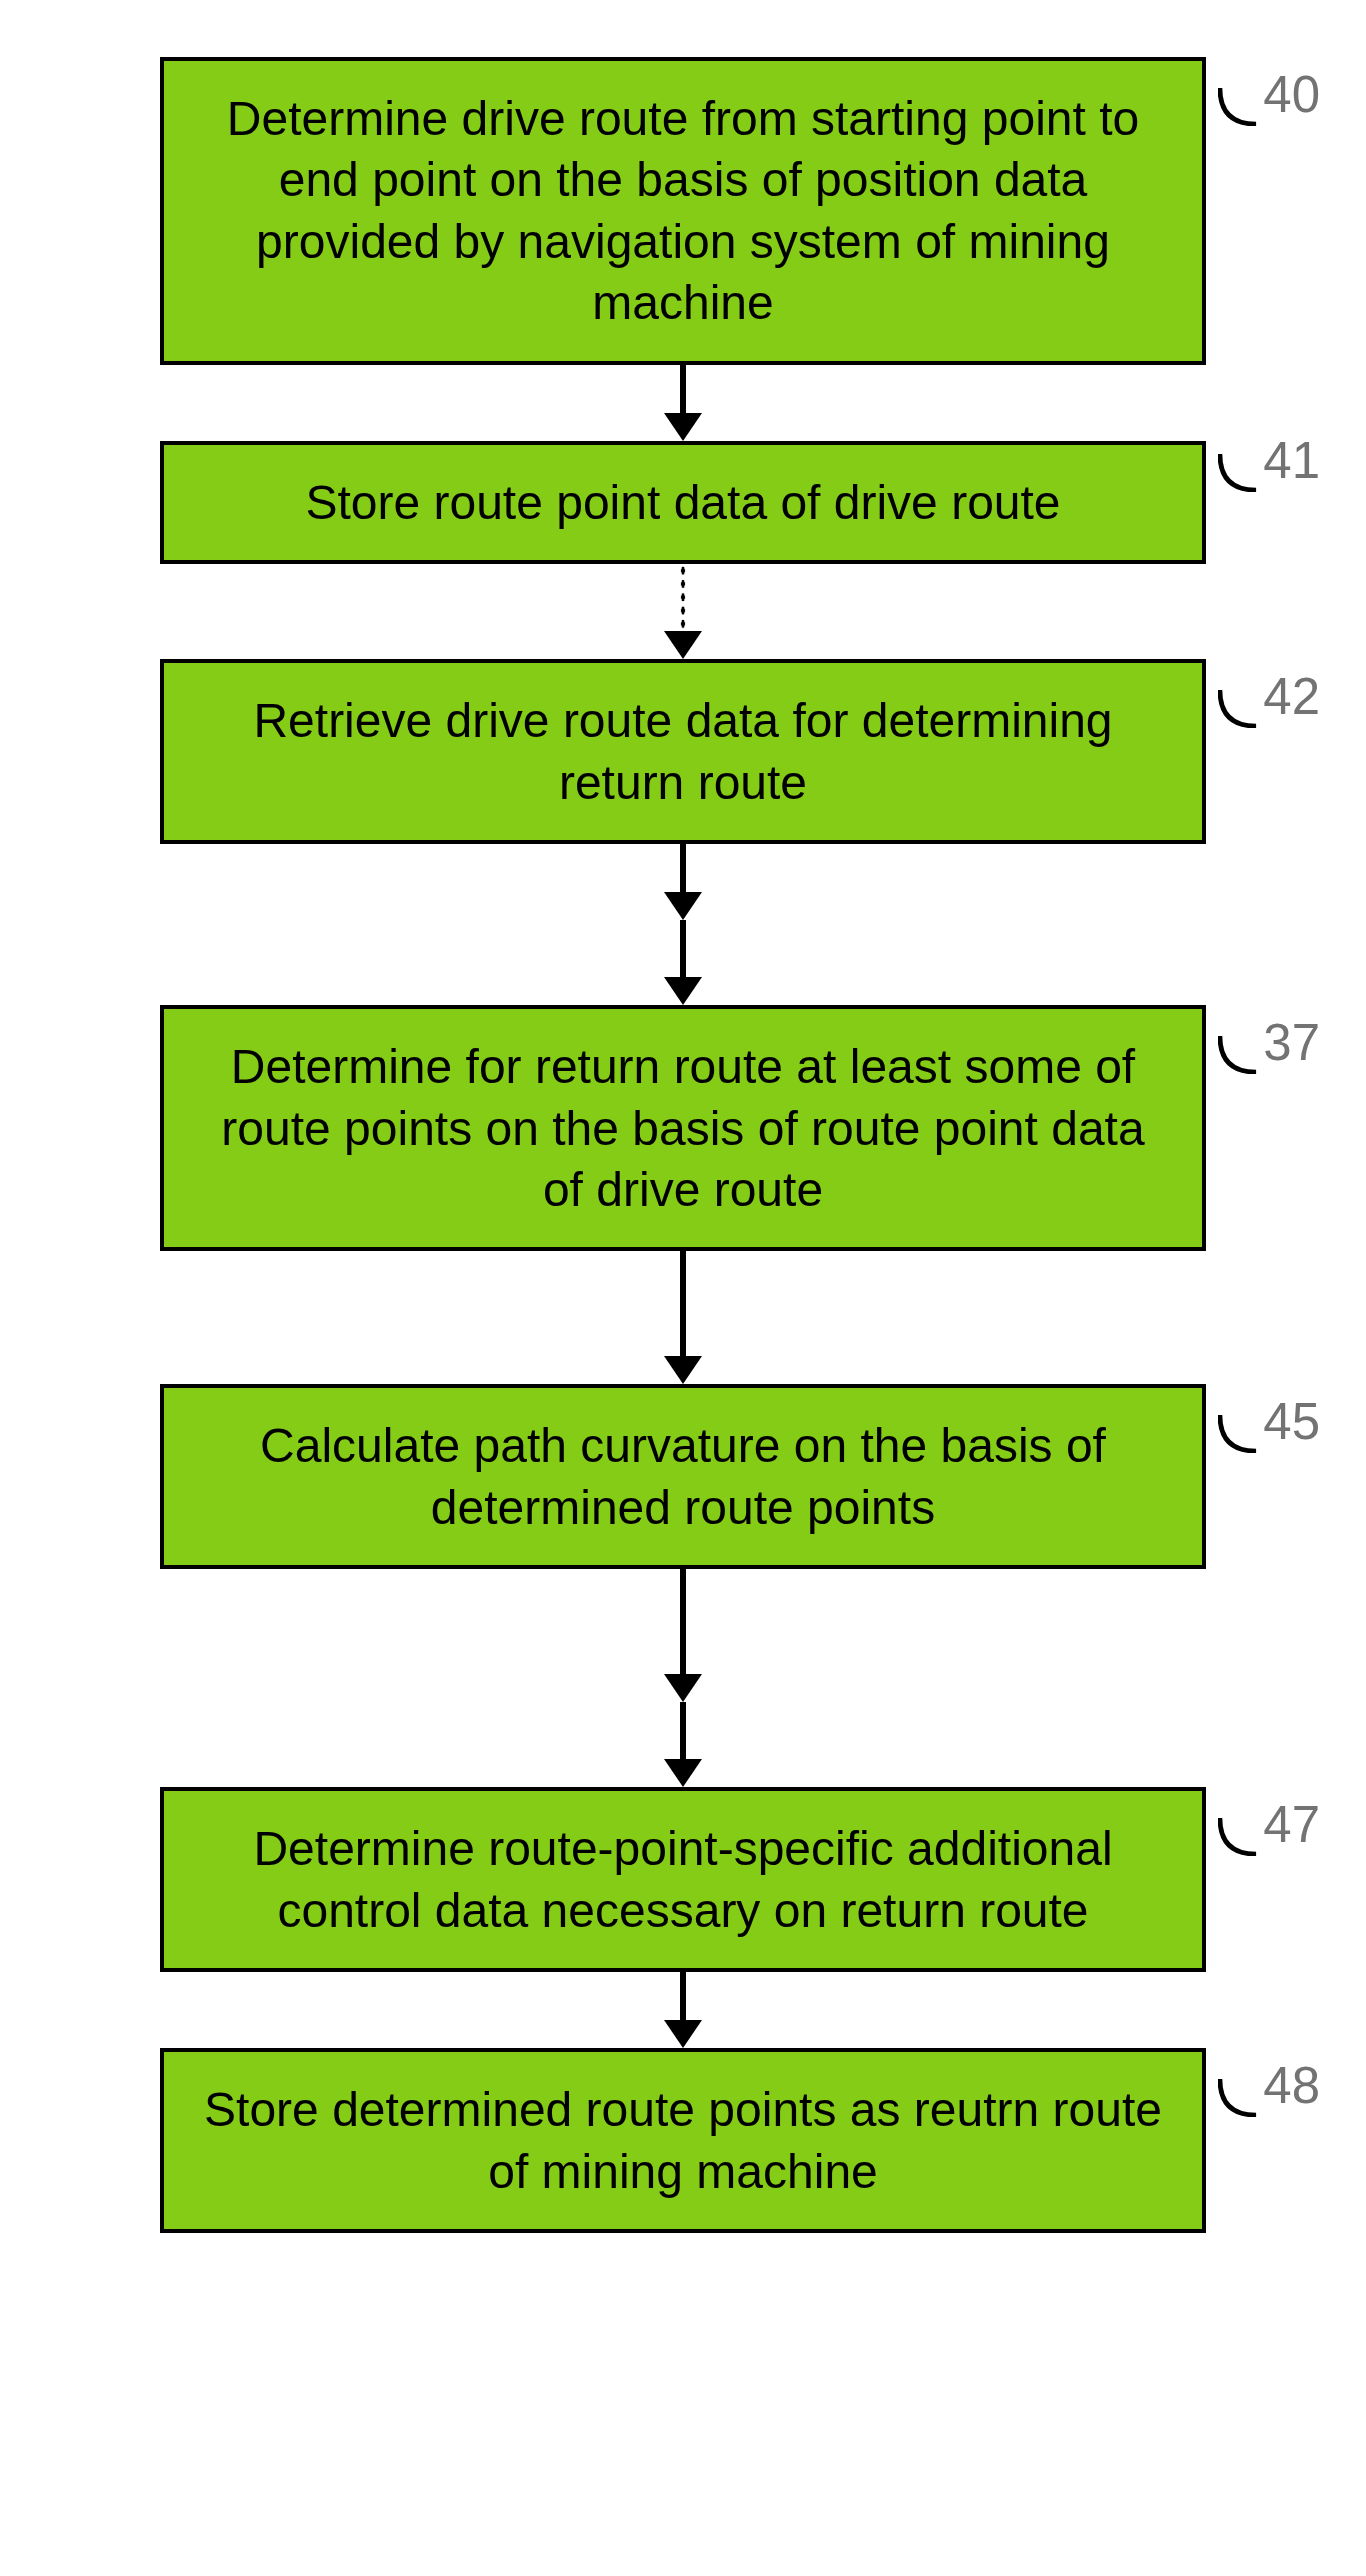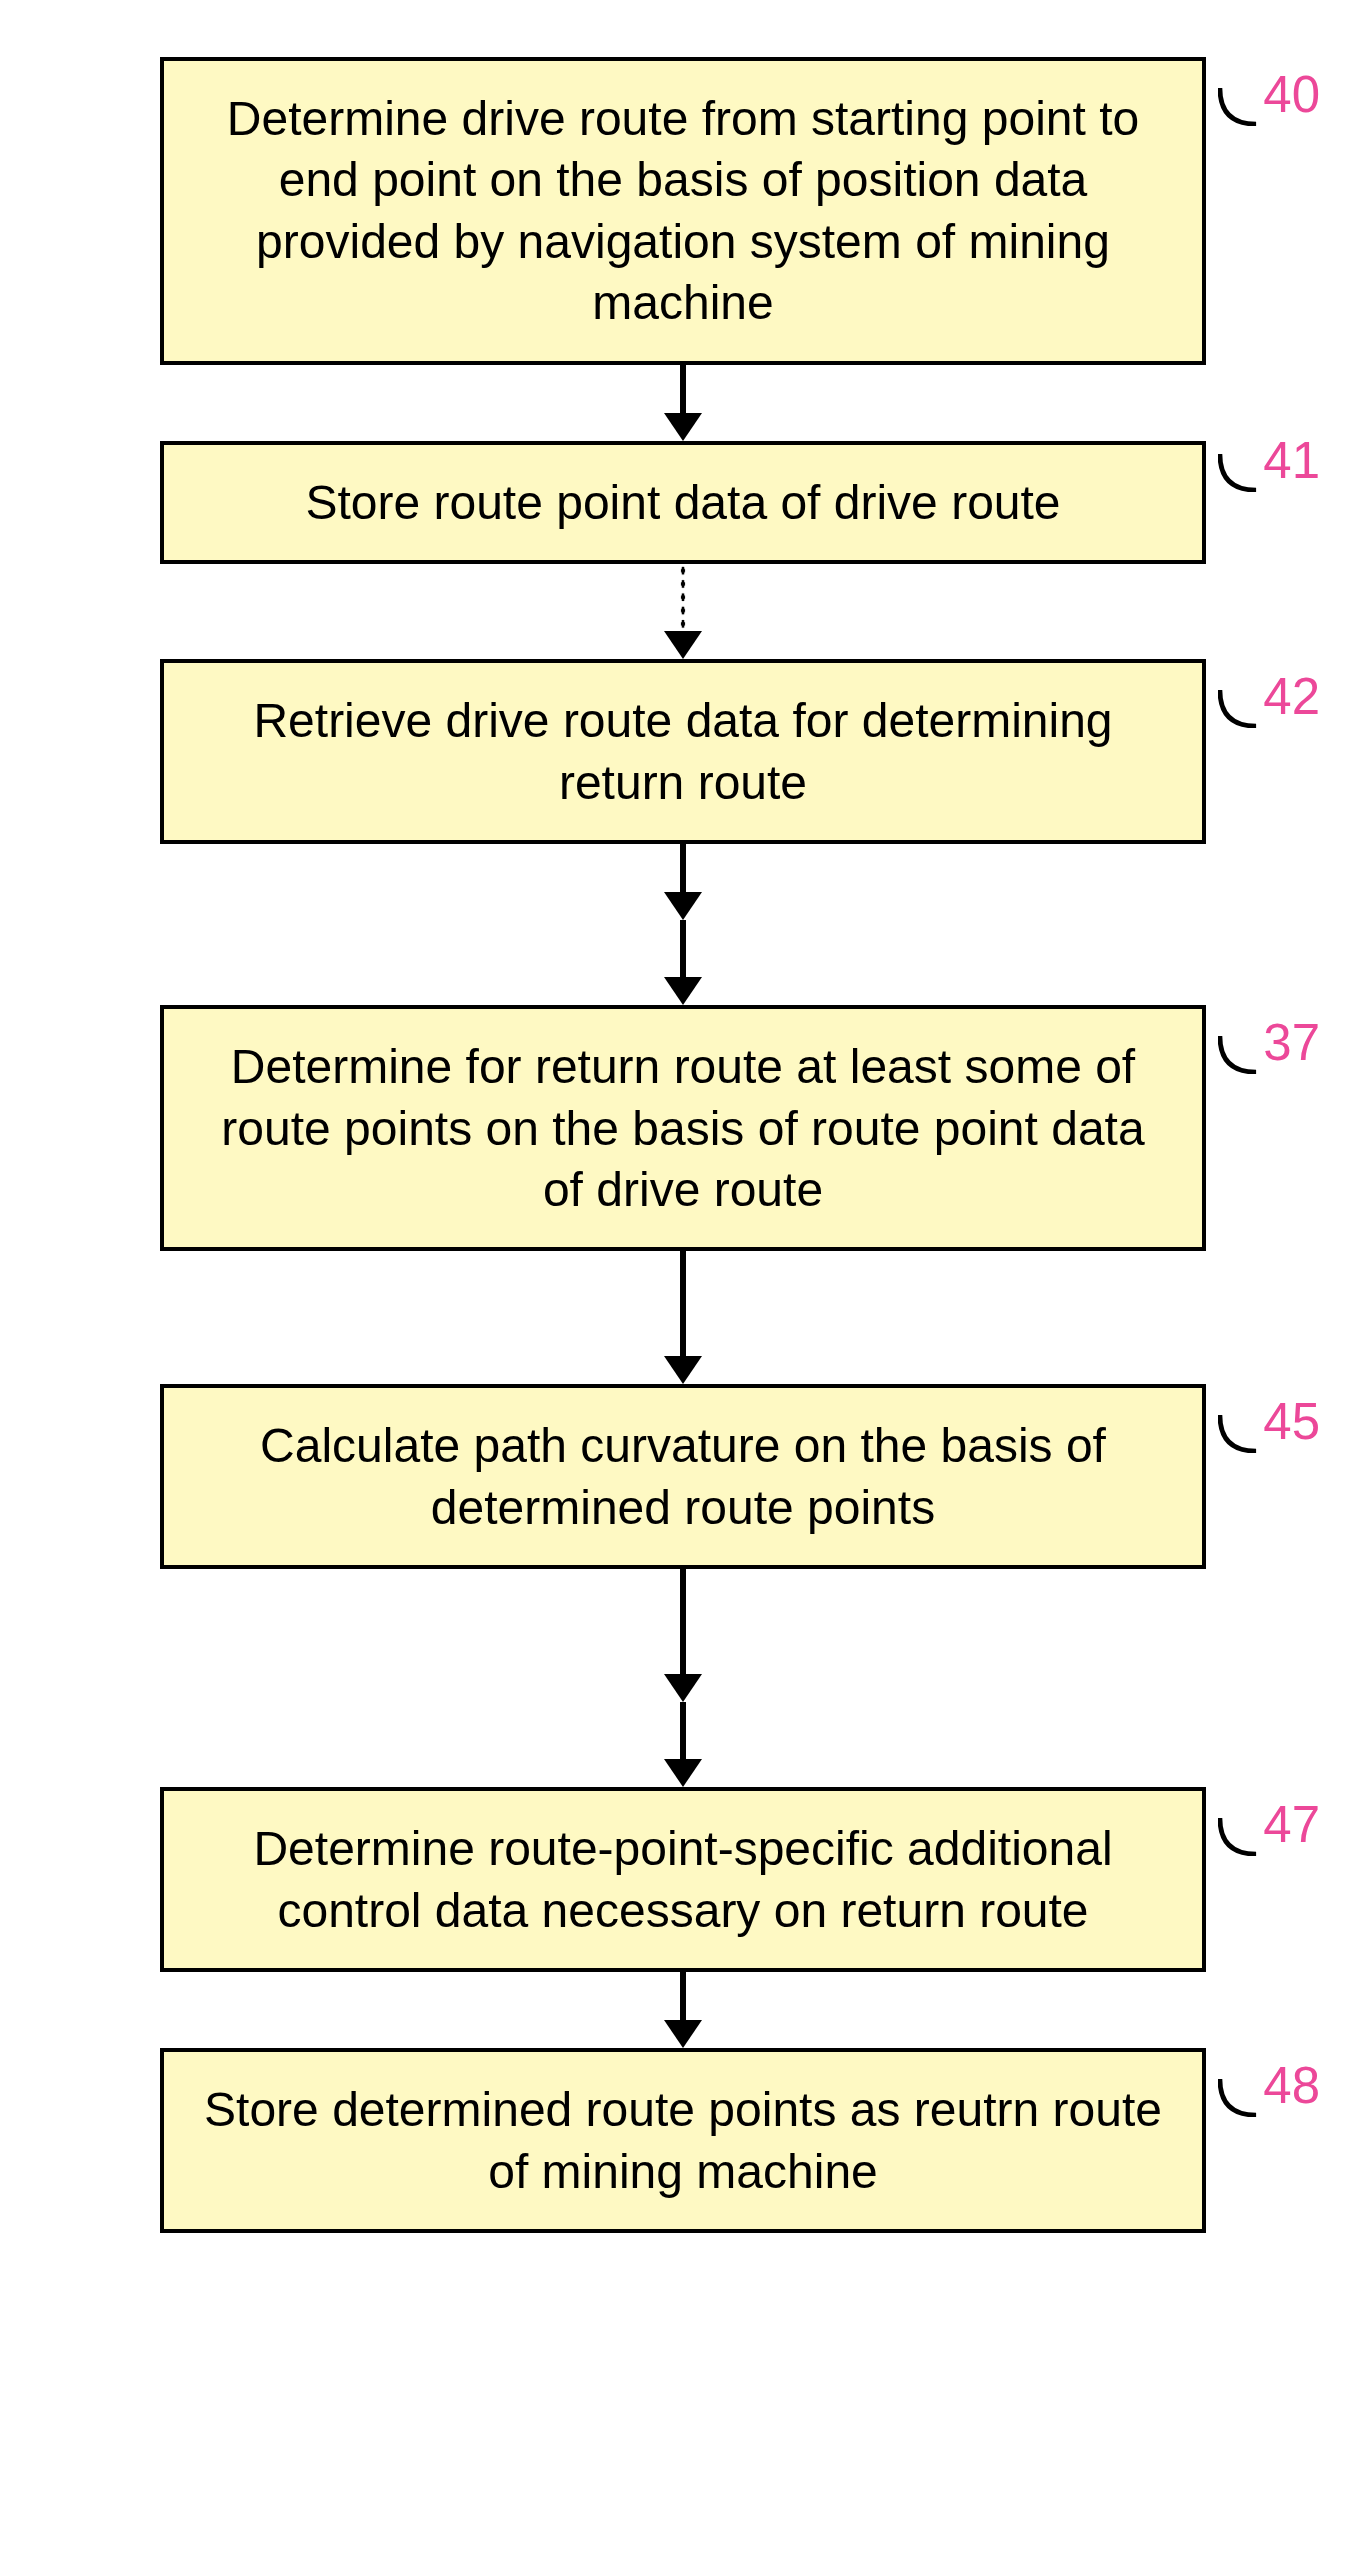--- a/index.html
+++ b/index.html
@@ -18,39 +18,39 @@
   }
   .step-wrap {
     position: relative;
     display: flex;
     flex-direction: column;
     align-items: center;
   }
   .box {
     width: 1046px;
     border: 4.8px solid #000;
-    background: #fef9c3;
+    background: #84cc16;
     text-align: center;
     font-size: 48px;
     line-height: 1.28;
     padding: 27px 38px;
     box-sizing: border-box;
     color: #000;
   }
   .box.h1 { min-height: 304px; display:flex; align-items:center; justify-content:center;}
   .box.h2 { min-height: 171px; display:flex; align-items:center; justify-content:center;}
   .box.h3 { min-height: 228px; display:flex; align-items:center; }
   .box.h4 { min-height: 114px; display:flex; align-items:center; justify-content:center;}
 
   .label {
     position: absolute;
     right: -114px;
     top: 9.5px;
     font-size: 51px;
-    color: #ec4899;
+    color: #737373;
     display: flex;
     align-items: flex-end;
     justify-content: space-between;
   }
   .hook {
     width: 40px;
     height: 40px;
   }
   .hook svg { display:block; }
   .label-text {

